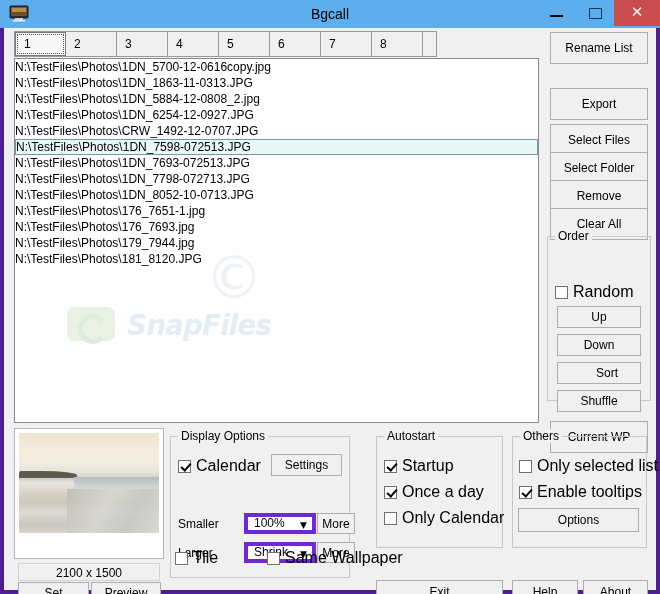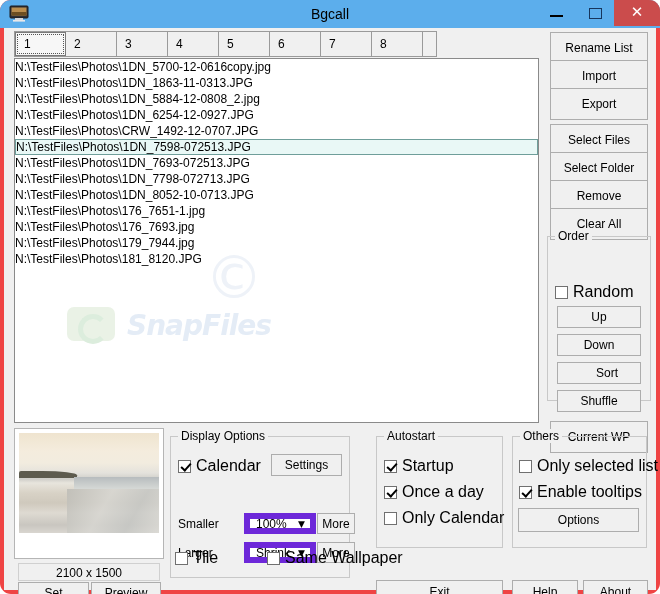--- a/index.html
+++ b/index.html
@@ -11,23 +11,22 @@
     font-family: "Liberation Sans", sans-serif;
     -webkit-font-smoothing: antialiased;
   }
 
   
   .window {
     position: relative;
     width: 660px;
     height: 594px;
     box-sizing: border-box;
-    background: #ef4444;
+    background: #4c1d95;
     overflow: hidden;
-    border-radius: 11px;
   }
 
   .titlebar {
     position: absolute;
     left: 0; top: 0;
     width: 660px;
     height: 28px;
     background: #5caeec;
   }
   .title-icon {
@@ -263,26 +262,26 @@
     border: solid #000;
     border-width: 0 2px 2px 0;
     transform: rotate(42deg);
   }
 
   
   .combo {
     position: absolute;
     height: 21px;
     background: #fff;
-    border: 6px solid #6d28d9;
+    border: 4px solid #6d28d9;
     box-sizing: border-box;
     font-size: 12px;
     color: #000;
     display: flex;
-    align-items: center;
+    align-items: flex-end;
     cursor: default;
   }
   .combo-val { padding-left: 6px; flex: 1; }
   .combo-arrow {
     width: 17px;
     text-align: center;
     font-size: 9px;
     color: #000;
     font-family: "DejaVu Sans", sans-serif;
   }
@@ -429,23 +428,20 @@
           <div class="row">N:\TestFiles\Photos\176_7651-1.jpg</div>
           <div class="row">N:\TestFiles\Photos\176_7693.jpg</div>
           <div class="row">N:\TestFiles\Photos\179_7944.jpg</div>
           <div class="row">N:\TestFiles\Photos\181_8120.JPG</div>
         </div>
     </div>
 
     <div class="btn rbtn" style="top:4px;">
         <span>Rename List</span>
       </div>
-    <div class="btn rbtn" style="top:32px;">
-        <span>Import</span>
-      </div>
     <div class="btn rbtn" style="top:60px;">
         <span>Export</span>
       </div>
     <div class="btn rbtn" style="top:96px;">
         <span>Select Files</span>
       </div>
     <div class="btn rbtn" style="top:124px;">
         <span>Select Folder</span>
       </div>
     <div class="btn rbtn" style="top:152px;">

